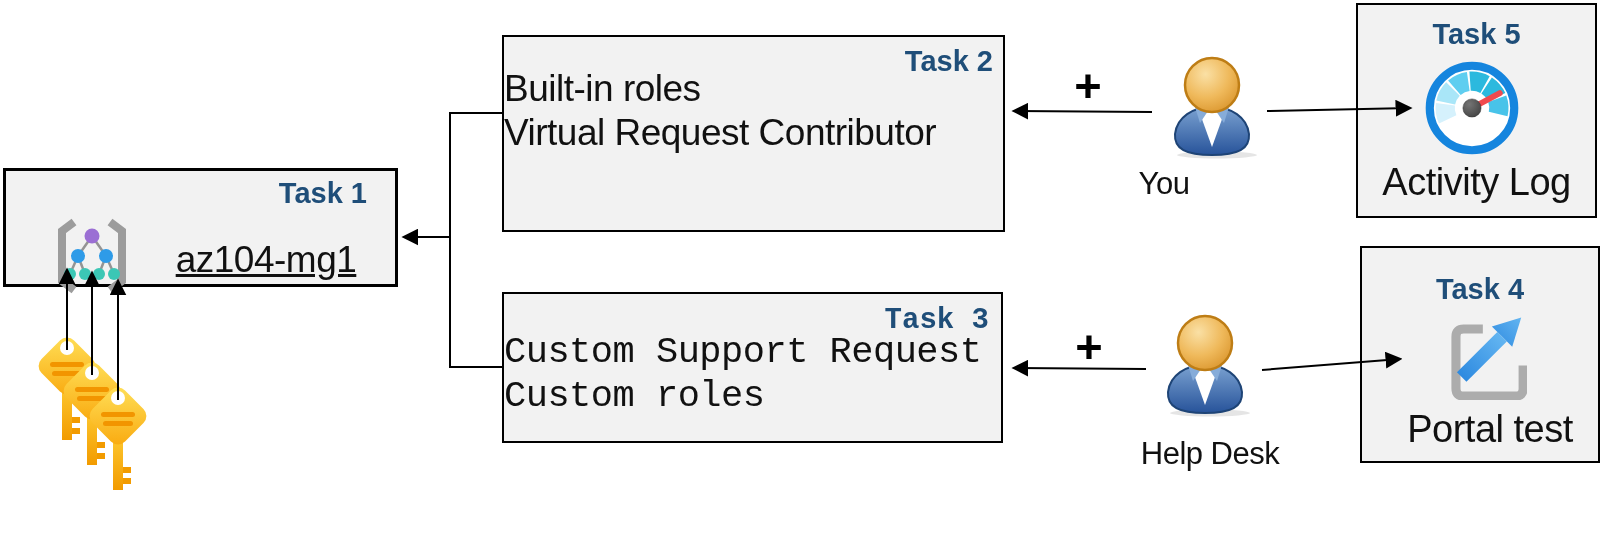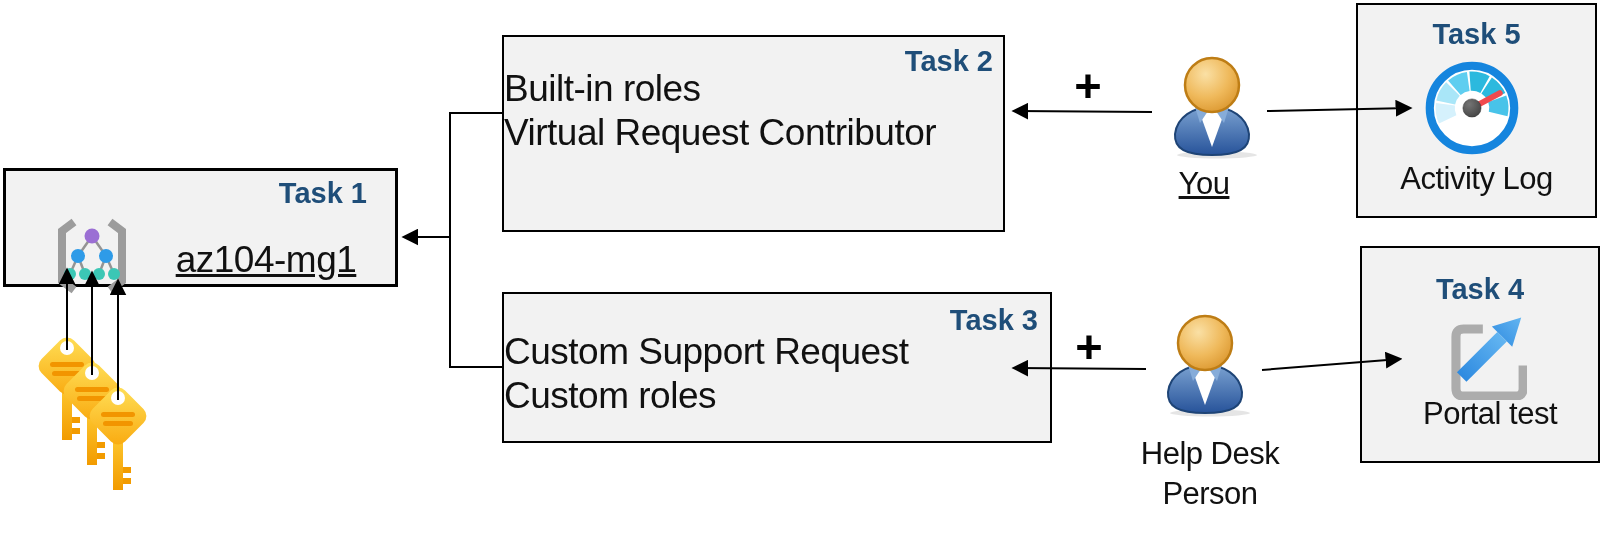--- a/index.html
+++ b/index.html
@@ -3,44 +3,44 @@
 <meta charset="utf-8">
 <style>
   html,body{margin:0;padding:0;background:#fff;}
   .canvas{
     position:relative;width:1609px;height:541px;background:#ffffff;
     font-family:"Liberation Sans",sans-serif;overflow:hidden;color:#111;
   }
   .box{position:absolute;background:#F2F2F2;border:2px solid #000;box-sizing:border-box;}
   #task1-box{left:3px;top:159px;width:395px;height:119px;border-width:3px;margin-top:9px;}
   #task2-box{left:502px;top:35px;width:503px;height:197px;}
-  #task3-box{left:502px;top:292px;width:550px;height:151px;}
+  #task3-box{left:502px;top:292px;width:501px;height:151px;font-family:Liberation Mono, monospace;}
   #task5-box{left:1356px;top:3px;width:241px;height:215px;}
   #task4-box{left:1360px;top:246px;width:240px;height:217px;}
   .tag{position:absolute;color:#1F4E79;font-weight:bold;font-size:29px;white-space:nowrap;}
   #task1-box .tag{top:6px;right:28px;}
   #task2-box .tag{top:8px;right:10px;}
   #task3-box .tag{top:10px;right:12px;}
   #task5-box .tag{top:13px;left:0;right:0;text-align:center;}
   #task4-box .tag{top:25px;left:0;right:0;text-align:center;}
   .lines{position:absolute;left:0;right:8px;font-size:37px;line-height:44px;letter-spacing:-0.5px;}
   #task2-box .lines{top:30px;}
   #task3-box .lines{top:36px;}
   .mg-title{position:absolute;left:145px;right:14px;top:68px;text-align:center;font-size:37px;letter-spacing:-0.5px;text-decoration:underline;}
-  .caption{position:absolute;left:0;right:0;text-align:center;font-size:31px;letter-spacing:-0.5px;}
+  .caption{position:absolute;left:0;right:0;text-align:center;font-size:38px;letter-spacing:-0.5px;}
   #task5-box .caption{top:156px;}
-  #task4-box .caption{top:148px;margin-left:20px;}
+  #task4-box .caption{top:160px;margin-left:20px;}
   .icon-abs{position:absolute;}
   #mg-icon{left:42px;top:45px;}
   #gauge-icon{left:66px;top:55px;}
   #portal-icon{left:69px;top:56px;}
   #person-you{position:absolute;left:1162px;top:53px;}
   #person-helpdesk{position:absolute;left:1155px;top:311px;}
   .actor-label{position:absolute;text-align:center;font-size:31px;letter-spacing:-0.5px;}
-  #label-you{left:1144px;width:120px;top:166px;text-decoration:underline;}
+  #label-you{left:1104px;width:120px;top:166px;}
   #label-helpdesk{left:1110px;width:200px;top:434px;line-height:40px;}
   .plus{position:absolute;width:56px;height:56px;text-align:center;line-height:56px;
         font-size:47px;font-weight:800;color:#000;}
   #plus-top{left:1060px;top:58px;}
   #plus-bottom{left:1061px;top:319px;}
   .key{position:absolute;}
   #key-1{left:22px;top:333px;}
   #key-2{left:47px;top:358px;}
   #key-3{left:73px;top:383px;}
   #overlay{position:absolute;left:0;top:0;z-index:10;pointer-events:none;}
@@ -188,21 +188,20 @@
   <svg id="person-helpdesk" width="100" height="106" viewBox="0 0 100 106">
     <ellipse cx="55" cy="102" rx="40" ry="3.5" fill="rgba(0,0,0,0.10)"></ellipse>
     <path d="M50,54 C31,54 15,64 13,81 C12,96 24,102 50,102 C76,102 88,96 87,81 C85,64 69,54 50,54 Z" fill="url(#gBody)" stroke="#1E4476" stroke-width="2"></path>
     <path d="M36,55 L50,94 L64,55 Z" fill="#ffffff"></path>
     <path d="M33,54 L46,58 L38,70 Z" fill="#86ACD9"></path>
     <path d="M67,54 L54,58 L62,70 Z" fill="#86ACD9"></path>
     <circle cx="50" cy="32" r="27" fill="url(#gHead)" stroke="#BE7D15" stroke-width="2.5"></circle>
   </svg>
   <div class="actor-label" id="label-helpdesk">
     <div>Help Desk</div>
-    <div>Person</div>
   </div>
 
   <div class="plus" id="plus-top">+</div>
   <div class="plus" id="plus-bottom">+</div>
 
   <svg id="overlay" width="1609" height="541" viewBox="0 0 1609 541">
     <defs>
       <marker id="arrHead" viewBox="0 0 10 10" refX="8.5" refY="5" markerWidth="8.5" markerHeight="8.5" orient="auto">
         <path d="M0,0 L10,5 L0,10 Z" fill="#000"></path>
       </marker>

